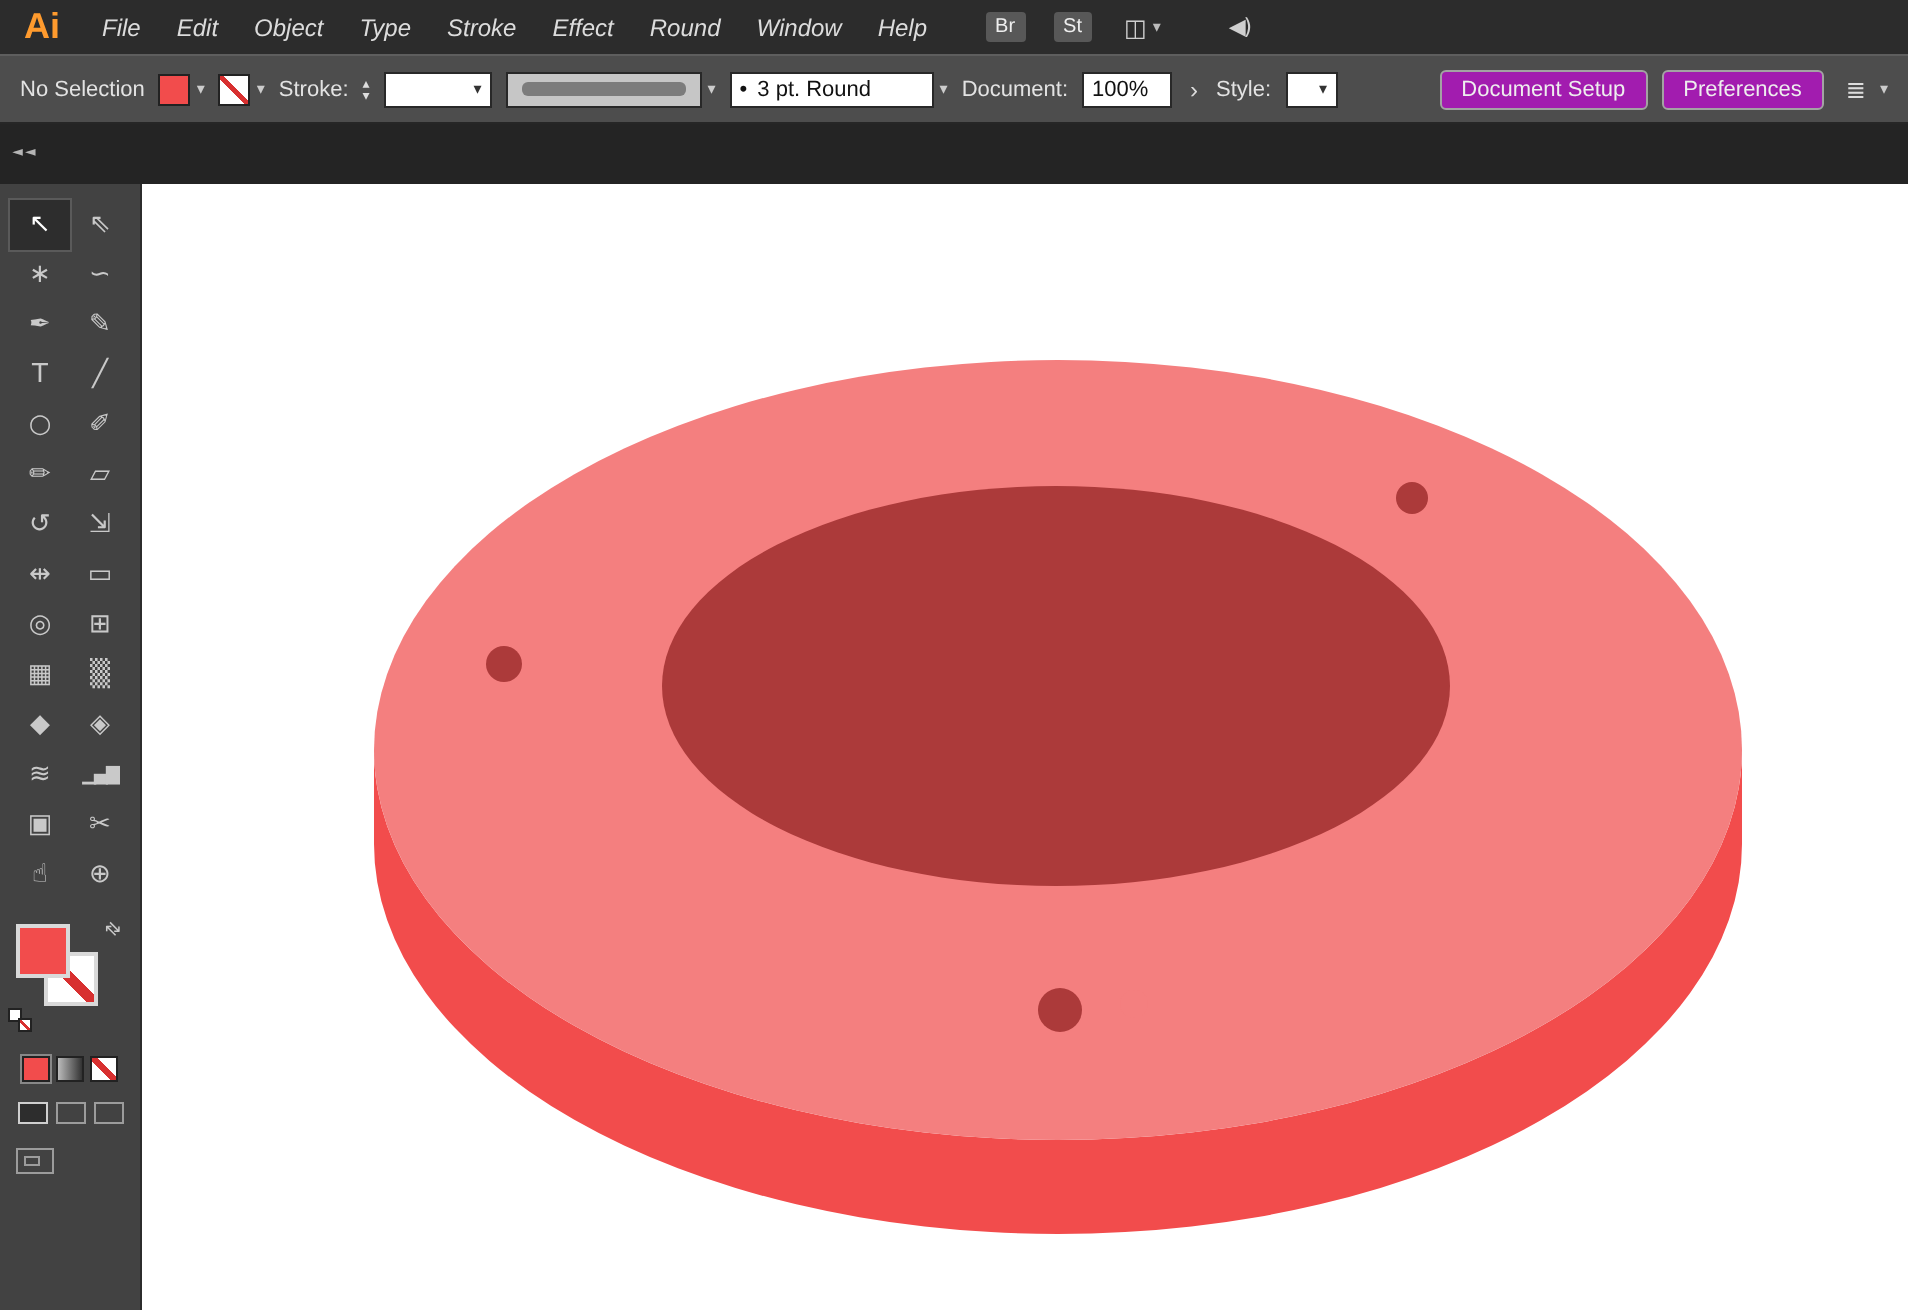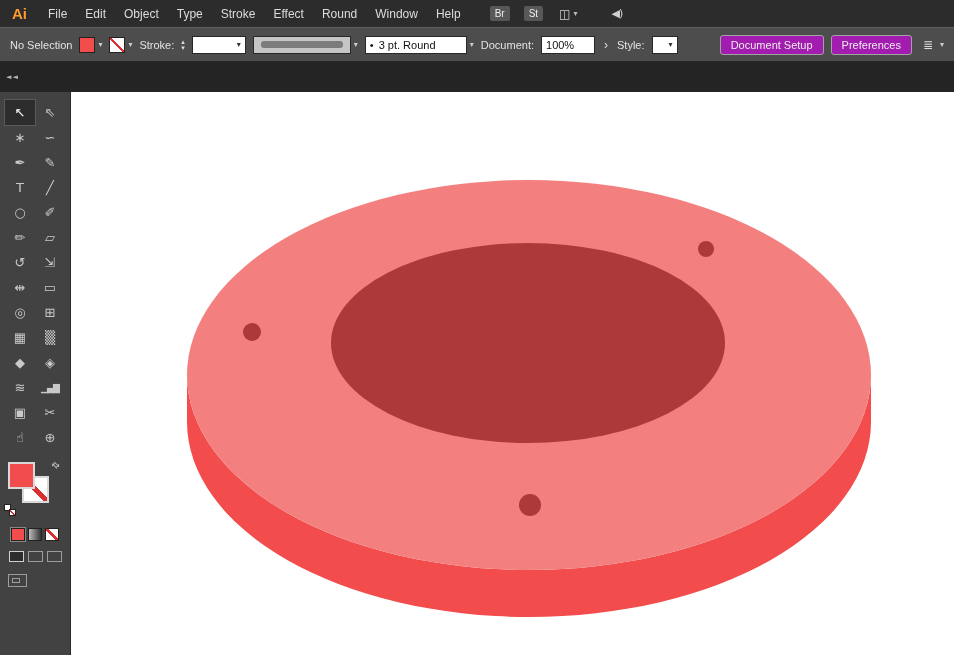--- a/index.html
+++ b/index.html
@@ -3,22 +3,22 @@
 <meta charset="utf-8">
 <style>
   * { box-sizing: border-box; margin: 0; padding: 0; }
   html,body { width: 954px; height: 655px; overflow: hidden; background:#2d2d2d;
               font-family: "Liberation Sans", sans-serif; }
   .app { width: 954px; height: 655px; display: flex; flex-direction: column; }
 
   
   .menubar { height: 27px; background:#2c2c2c; display:flex; align-items:center;
              font-size:12px; color:#dcdcdc; padding:0 8px; flex:0 0 27px; }
-  .ai-logo { color:#ff9b2e; font-weight:bold; font-size:15px; margin:0 12px 0 4px; }
-  .menu-item { padding:4px 9px; cursor:default; }
+  .ai-logo { color:#ff9b2e; font-weight:bold; font-size:18px; margin:0 12px 0 4px; }
+  .menu-item { padding:4px 9px; cursor:default;font-style:italic; }
   .mb-badge { background:#585858; color:#eee; border-radius:2px; font-size:10px;
               padding:2px 5px; margin-left:14px; }
   .mb-badge.first { margin-left:20px; }
   .ws-icon { margin-left:16px; color:#cfcfcf; font-size:12px; font-family:"DejaVu Sans",sans-serif; }
   .mb-chev { color:#bbb; font-size:8px; margin-left:3px; font-family:"DejaVu Sans",sans-serif; }
   .share-icon { margin-left:34px; color:#cfcfcf; font-size:11px; letter-spacing:-1px;
                 font-family:"DejaVu Sans",sans-serif; }
 
   
   .controlbar { height:35px; background:#4d4d4d; border-top:1px solid #5e5e5e;
@@ -33,21 +33,21 @@
   .chev { color:#ccc; font-size:8px; font-family:"DejaVu Sans",sans-serif; }
   .chev-dark { color:#333; font-size:8px; font-family:"DejaVu Sans",sans-serif; }
   .stepper { display:flex; flex-direction:column; line-height:6px; font-size:7px; color:#ddd;
              font-family:"DejaVu Sans",sans-serif; }
   .field { background:#fff; border:1px solid #282828; height:18px; display:flex;
            align-items:center; color:#111; font-size:11px; padding:0 4px; }
   .f-weight { width:54px; justify-content:flex-end; }
   .f-profile { width:98px; background:#c6c6c6; justify-content:center; }
   .profile-bar { width:82px; height:7px; background:#7c7c7c; border-radius:3px; }
   .f-brush { width:102px; gap:5px; }
-  .f-opacity { width:54px; }
+  .f-opacity { width:45px; }
   .f-style { width:26px; justify-content:flex-end; }
   .gt-btn { color:#ddd; font-size:12px; padding:0 2px; cursor:default; }
   .grow { flex:1; }
   .cb-btn { border:1px solid #a3a3a3; border-radius:3px; background:#a21caf; color:#eee;
             font-size:11px; padding:3px 10px; white-space:nowrap; cursor:default; }
   .panelmenu { color:#ddd; font-size:12px; margin-left:4px; font-family:"DejaVu Sans",sans-serif; }
 
   
   .tabstrip { height:30px; background:#242424; display:flex; align-items:stretch; flex:0 0 30px; }
   .collapse-zone { width:71px; flex:0 0 71px; padding:3px 0 0 6px; }

